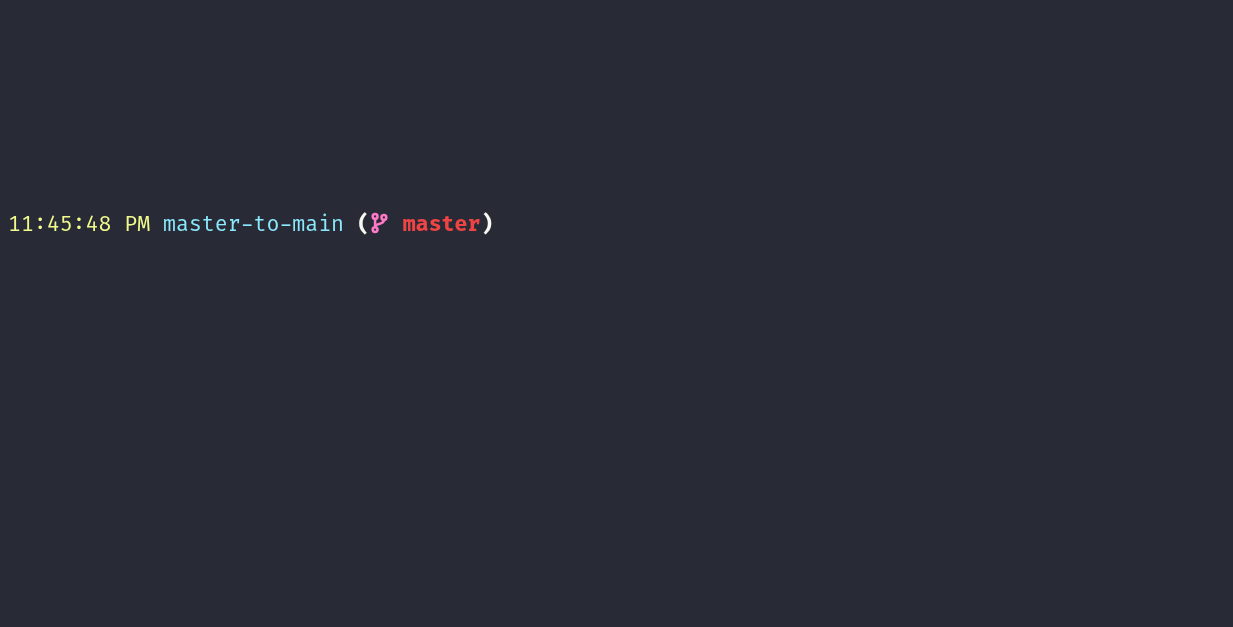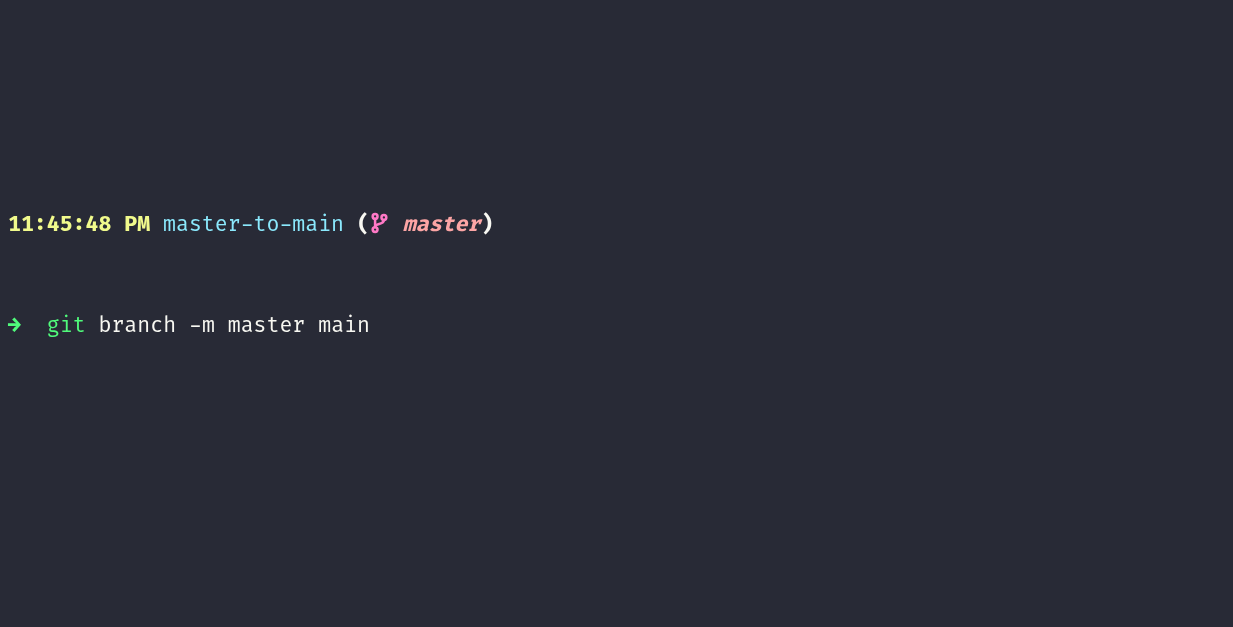--- a/index.html
+++ b/index.html
@@ -10,24 +10,24 @@
     font-family: "Fira Code", "JetBrains Mono", "SF Mono", Menlo, Consolas, monospace;
     font-size: 21px;
     line-height: 1.55;
     color: #f8f8f2;
     overflow: hidden;
   }
   .terminal {
     padding: 14px 8px 10px 8px;
     white-space: pre;
   }
-  .time   { color: #f1fa8c; font-weight: 700; }
+  .time   { color: #f1fa8c; font-weight: 400; }
   .dir    { color: #8be9fd; font-weight: 400; }
   .paren  { color: #f8f8f2; font-weight: 700; }
-  .branch { color: #fca5a5; font-weight: 700; font-style: italic; }
+  .branch { color: #ef4444; font-weight: 700; }
   .arrow  { color: #50fa7b; font-weight: 700; }
   .cmd    { color: #50fa7b; }
   .args   { color: #f8f8f2; }
   .block  { margin-bottom: 0; }
   .spacer { height: 32px; }
   .git-icon {
     display: inline-block;
     vertical-align: -3px;
     margin: 0 1px 0 0;
   }
@@ -41,21 +41,20 @@
   <div class="block">
     <div><span class="time">11:45:48 PM</span> <span class="dir">master-to-main</span> <span class="paren">(</span><span class="git-icon"><svg width="19" height="22" viewBox="0 0 16 20">
             <g stroke="#ff79c6" stroke-width="2.3" fill="none" stroke-linecap="round">
               <circle cx="4" cy="4" r="2.2"></circle>
               <circle cx="4" cy="16" r="2.2"></circle>
               <circle cx="12" cy="5" r="2.2"></circle>
               <path d="M4 6.3 V13.7"></path>
               <path d="M12 7.3 C12 12 4 10 4 13.7"></path>
             </g>
           </svg></span> <span class="branch">master</span><span class="paren">)</span></div>
-    <div><span class="arrow">→</span>  <span class="cmd">git</span> <span class="args">branch -m master main</span></div>
   </div>
 
   <div class="spacer"></div>
 
   
   
 
   
 
   

